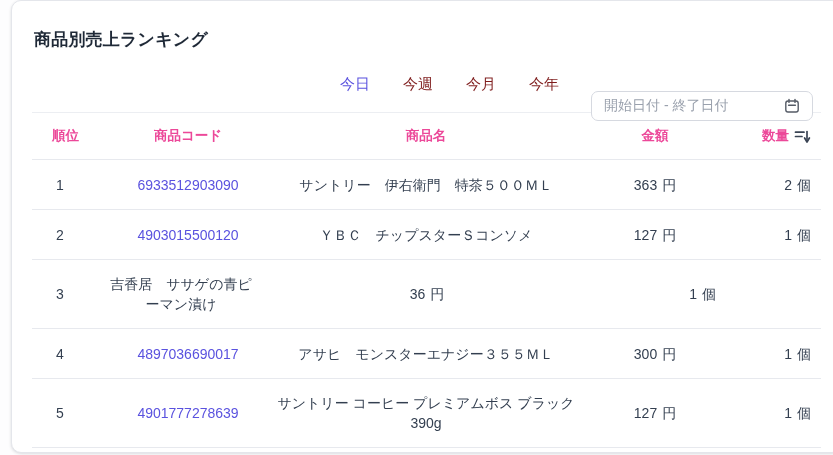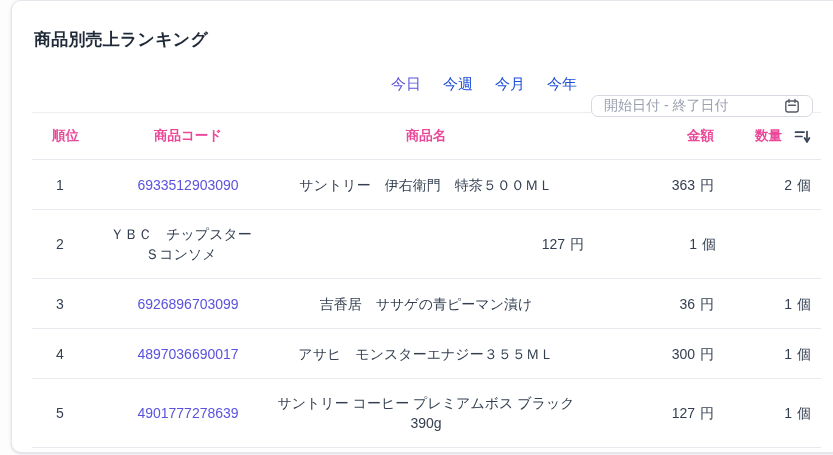--- a/index.html
+++ b/index.html
@@ -28,32 +28,32 @@
     margin-top: 15px;
     padding-right: 28px;
     display: flex;
     justify-content: flex-end;
     align-items: center;
     height: 36px;
   }
   .tabs {
     display: flex;
     align-items: center;
-    gap: 22px;
-    margin-right: 14px;
+    gap: 33px;
+    margin-right: 32px;
   }
   .tab {
     font-size: 15px;
-    color: #1d4ed8;
+    color: #7f1d1d;
     cursor: pointer;
     white-space: nowrap;
   }
   .tab.active { color: #5a52df; }
   .date-range {
-    width: 222px; height: 22px;
+    width: 222px; height: 30px;
     border: 1px solid #d6d9e0;
     border-radius: 7px;
     display: flex;
     align-items: center;
     padding: 0 12px;
     background: #fff;
     margin-top: 44px;
   }
   .date-placeholder {
     flex: 1;
@@ -73,23 +73,23 @@
     align-items: center;
     border-bottom: 1px solid #e7e9ee;
   }
   .thead { height: 47px; }
   .thead .cell { font-weight: 700; color: #ec4899; font-size: 13.5px; }
   .cell { font-size: 14px; color: #333f50; line-height: 20px; text-align: center; }
   .cell.rank   { padding-left: 20px; text-align: left; }
   .tbody .cell.rank { padding-left: 24px; }
   .cell.code   { }
   .cell.name   { padding-right: 14px; }
-  .cell.amount { text-align: right; padding-right: 12px; white-space: nowrap; }
+  .cell.amount { text-align: center; padding-right: 12px; white-space: nowrap; }
   .cell.qty    { text-align: right; padding-right: 10px; white-space: nowrap; }
-  .thead .cell.qty { display: flex; justify-content: flex-end; align-items: center; gap: 12px; }
+  .thead .cell.qty { display: flex; justify-content: flex-end; align-items: center; gap: 5px; }
   .tbody .trow { min-height: 50px; }
   .tbody .cell { padding-top: 14px; padding-bottom: 14px; }
   .code-link {
     color: #5a52df;
     text-decoration: none;
     cursor: pointer;
   }
   .unit { margin-left: 5px; }
   .sort-icon { display: inline-flex; }
 </style>
@@ -141,27 +141,27 @@
     <div class="tbody">
         <div class="trow">
           <div class="cell rank">1</div>
           <div class="cell code"><a class="code-link">6933512903090</a></div>
           <div class="cell name">サントリー　伊右衛門　特茶５００ＭＬ</div>
           <div class="cell amount"><span>363</span><span class="unit">円</span></div>
           <div class="cell qty"><span>2</span><span class="unit">個</span></div>
         </div>
         <div class="trow">
           <div class="cell rank">2</div>
+          <div class="cell code"><a class="code-link">4903015500120</a></div>
           <div class="cell name">ＹＢＣ　チップスターＳコンソメ</div>
           <div class="cell amount"><span>127</span><span class="unit">円</span></div>
           <div class="cell qty"><span>1</span><span class="unit">個</span></div>
         </div>
         <div class="trow">
           <div class="cell rank">3</div>
-          <div class="cell code"><a class="code-link">6926896703099</a></div>
           <div class="cell name">吉香居　ササゲの青ピーマン漬け</div>
           <div class="cell amount"><span>36</span><span class="unit">円</span></div>
           <div class="cell qty"><span>1</span><span class="unit">個</span></div>
         </div>
         <div class="trow">
           <div class="cell rank">4</div>
           <div class="cell code"><a class="code-link">4897036690017</a></div>
           <div class="cell name">アサヒ　モンスターエナジー３５５ＭＬ</div>
           <div class="cell amount"><span>300</span><span class="unit">円</span></div>
           <div class="cell qty"><span>1</span><span class="unit">個</span></div>

